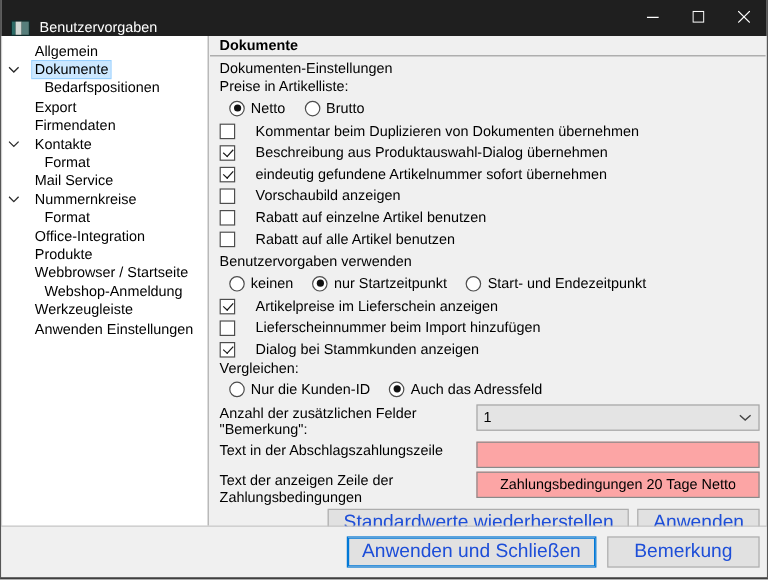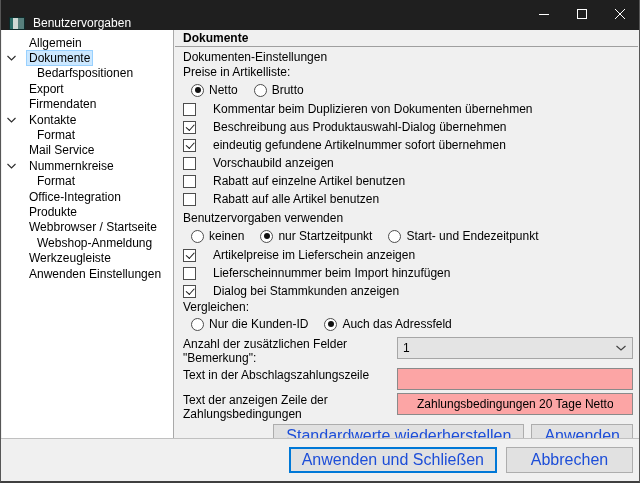--- a/index.html
+++ b/index.html
@@ -277,16 +277,16 @@
             <span>nwenden</span>
           </button>
       </div>
 
     </div>
   </div>
 
   <div class="divider"></div>
   <div class="footer">
     <button class="btn btn-default">Anwenden und Schließen</button>
-    <button class="btn btn-cancel">Abbrechen</button>
+    <button class="btn btn-cancel">Bemerkung</button>
   </div>
 
 </div>
 
 </body></html>

